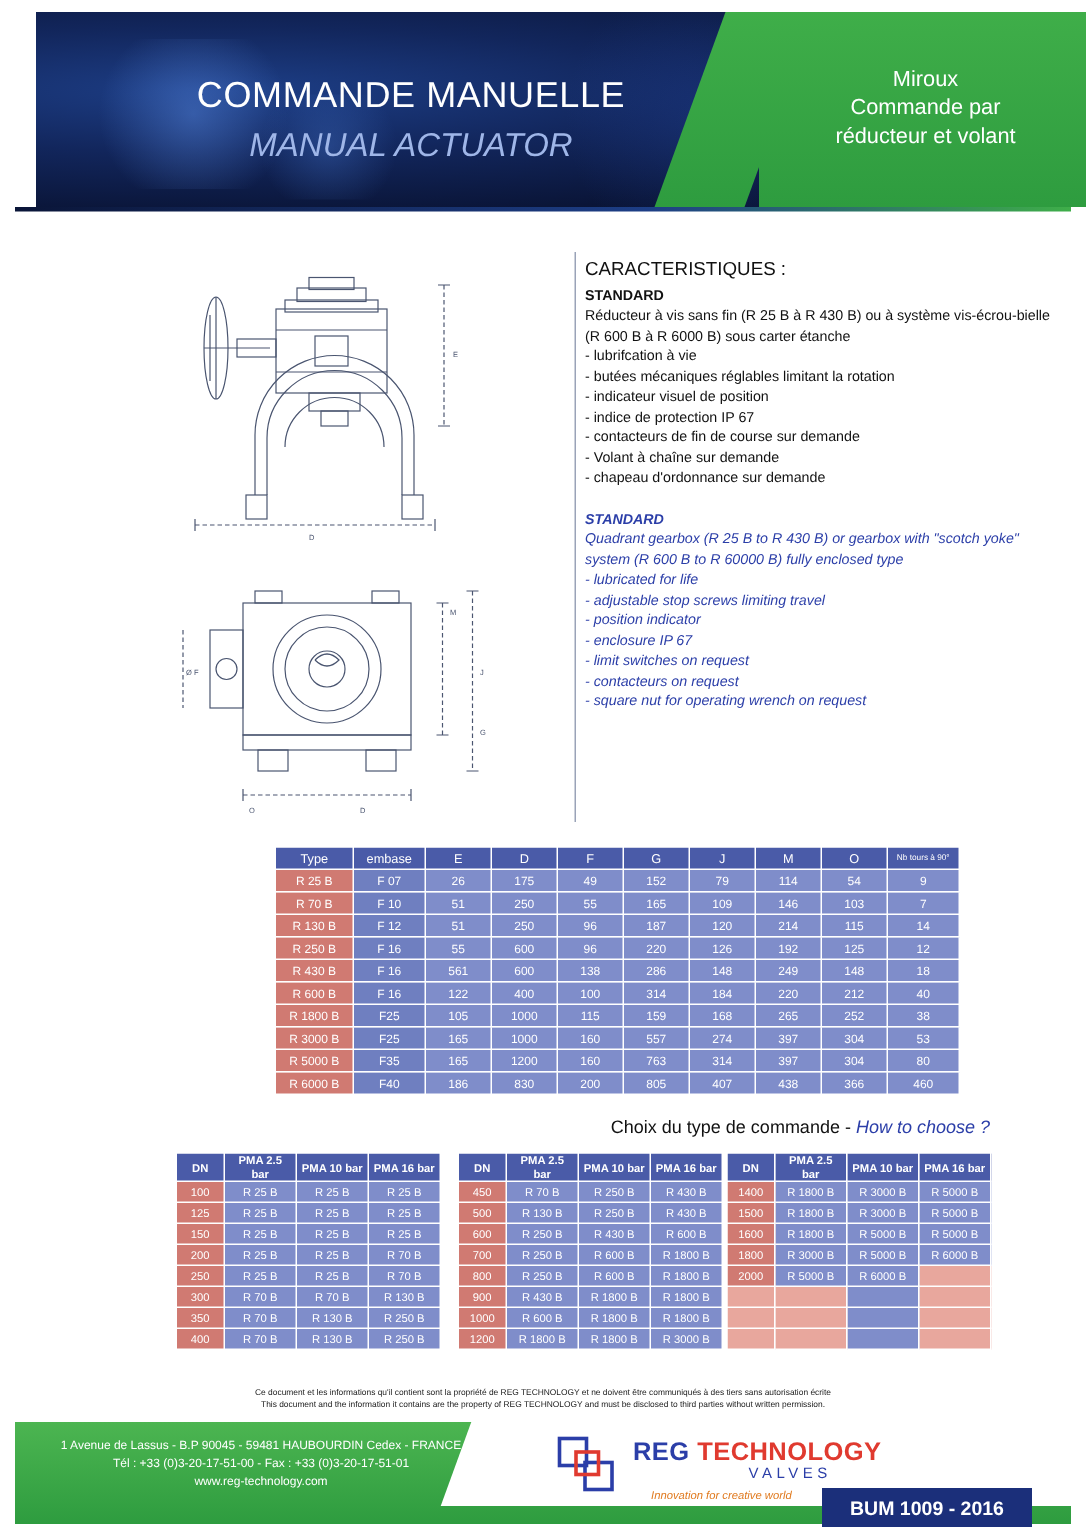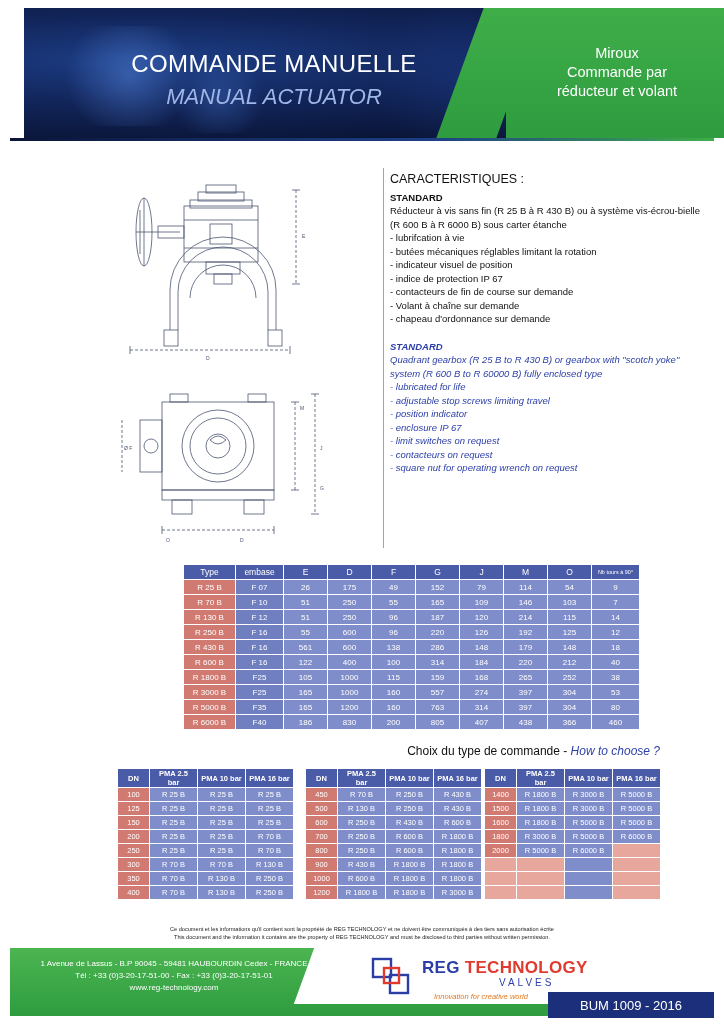--- a/index.html
+++ b/index.html
@@ -147,22 +147,22 @@
     font-size:17px; font-weight:bold; letter-spacing:.3px;
   }
   .brand .tech { color:#e03a2f; }
   .brand-sub {
     position:absolute; left:489px; top:29px; color:#2b3ea8; font-size:10px; letter-spacing:3px;
   }
   .brand-tag {
     position:absolute; left:424px; top:44px; color:#e07a1f; font-size:7.5px; font-style:italic;
   }
   .bum {
-    position:absolute; left:548px; top:992px; width:166px; height:26px;
-    background:#1b2f7a; color:#ffffff; font-size:13px; font-weight:normal;
+    position:absolute; left:548px; top:992px; width:140px; height:26px;
+    background:#1b2f7a; color:#ffffff; font-size:13px; font-weight:bold;
     display:flex; align-items:center; justify-content:center;
   }
 </style>
 </head>
 <body>
 
 <div class="page">
 
   <div class="header">
     <div class="glow1"></div>
@@ -353,21 +353,21 @@
         <td class="last">12</td>
       </tr>
       <tr>
         <td class="typecell">R 430 B</td>
         <td class="embase">F 16</td>
         <td class="num">561</td>
         <td class="num">600</td>
         <td class="num">138</td>
         <td class="num">286</td>
         <td class="num">148</td>
-        <td class="num">179</td>
+        <td class="num">249</td>
         <td class="num">148</td>
         <td class="last">18</td>
       </tr>
       <tr>
         <td class="typecell">R 600 B</td>
         <td class="embase">F 16</td>
         <td class="num">122</td>
         <td class="num">400</td>
         <td class="num">100</td>
         <td class="num">314</td>

